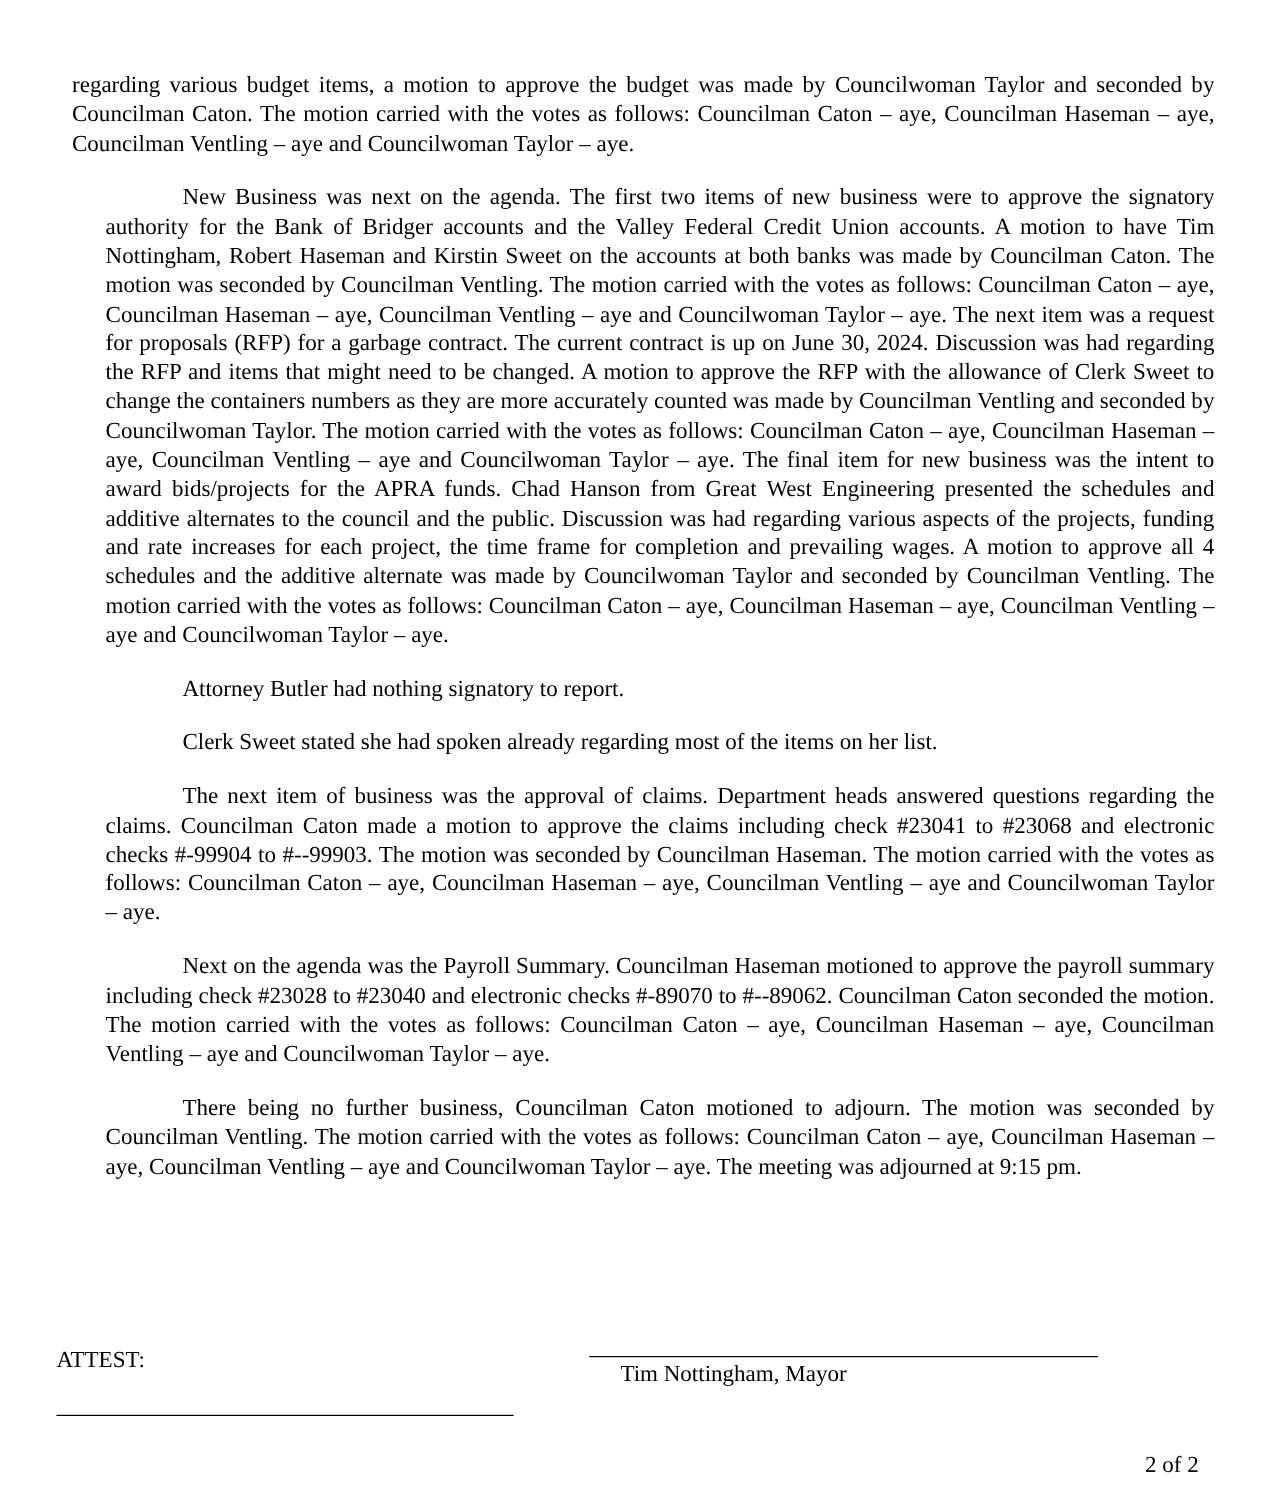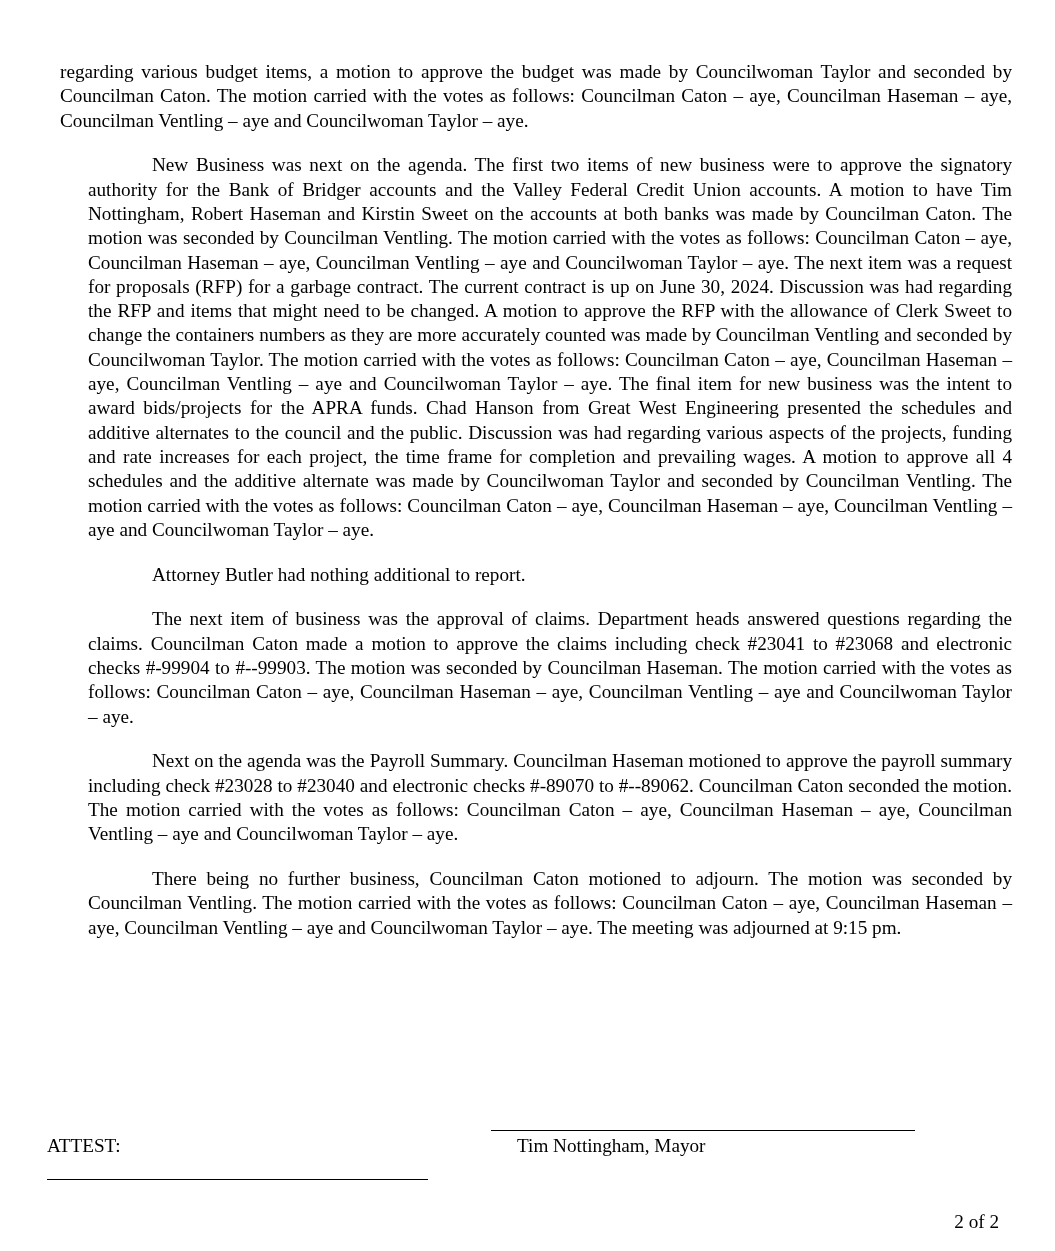--- a/index.html
+++ b/index.html
@@ -51,37 +51,38 @@
     }
     .clerk-line {
       left: 0;
       top: 61px;
       width: 381px;
     }
     .sig-text {
       position: absolute;
       white-space: nowrap;
     }
-    .attest-label { left: 0; top: 16px; }
+    .attest-label { left: 0; top: 4px; }
     .mayor-name { left: 470px; top: 16px; }
     .clerk-name { left: 0; top: 65px; }
     .page-number {
       position: absolute;
       right: 0;
       top: 92px;
       white-space: nowrap;
     }
   </style>
 </head>
 <body>
 
 <div class="page">
   <p class="para">regarding various budget items, a motion to approve the budget was made by Councilwoman Taylor and seconded by Councilman Caton. The motion carried with the votes as follows:  Councilman Caton – aye, Councilman Haseman – aye, Councilman Ventling – aye and Councilwoman Taylor – aye.</p>
   <p class="para indent">New Business was next on the agenda. The first two items of new business were to approve the signatory authority for the Bank of Bridger accounts and the Valley Federal Credit Union accounts. A motion to have Tim Nottingham, Robert Haseman and Kirstin Sweet on the accounts at both banks was made by Councilman Caton. The motion was seconded by Councilman Ventling. The motion carried with the votes as follows:  Councilman Caton – aye, Councilman Haseman – aye, Councilman Ventling – aye and Councilwoman Taylor – aye. The next item was a request for proposals (RFP) for a garbage contract. The current contract is up on June 30, 2024. Discussion was had regarding the RFP and items that might need to be changed. A motion to approve the RFP with the allowance of Clerk Sweet to change the containers numbers as they are more accurately counted was made by Councilman Ventling and seconded by Councilwoman Taylor. The motion carried with the votes as follows:  Councilman Caton – aye, Councilman Haseman – aye, Councilman Ventling – aye and Councilwoman Taylor – aye. The final item for new business was the intent to award bids/projects for the APRA funds. Chad Hanson from Great West Engineering presented the schedules and additive alternates to the council and the public. Discussion was had regarding various aspects of the projects, funding and rate increases for each project, the time frame for completion and prevailing wages. A motion to approve all 4 schedules and the additive alternate was made by Councilwoman Taylor and seconded by Councilman Ventling. The motion carried with the votes as follows:  Councilman Caton – aye, Councilman Haseman – aye, Councilman Ventling – aye and Councilwoman Taylor – aye.</p>
-  <p class="para indent">Attorney Butler had nothing additional to report.</p>
+  <p class="para indent">Attorney Butler had nothing signatory to report.</p>
+  <p class="para indent">Clerk Sweet stated she had spoken already regarding most of the items on her list.</p>
   <p class="para indent">The next item of business was the approval of claims. Department heads answered questions regarding the claims. Councilman Caton made a motion to approve the claims including check #23041 to #23068 and electronic checks #-99904 to #--99903. The motion was seconded by Councilman Haseman. The motion carried with the votes as follows:  Councilman Caton – aye, Councilman Haseman – aye, Councilman Ventling – aye and Councilwoman Taylor – aye.</p>
   <p class="para indent">Next on the agenda was the Payroll Summary. Councilman Haseman motioned to approve the payroll summary including check #23028 to #23040 and electronic checks #-89070 to #--89062.  Councilman Caton seconded the motion. The motion carried with the votes as follows:  Councilman Caton – aye, Councilman Haseman – aye, Councilman Ventling – aye and Councilwoman Taylor – aye.</p>
   <p class="para indent">There being no further business, Councilman Caton motioned to adjourn. The motion was seconded by Councilman Ventling. The motion carried with the votes as follows:  Councilman Caton – aye, Councilman Haseman – aye, Councilman Ventling – aye and Councilwoman Taylor – aye. The meeting was adjourned at 9:15 pm.</p>
 </div>
 
 <div class="sig-block">
   <div class="sig-line mayor-line"></div>
   <span class="sig-text attest-label">ATTEST:</span>
   <span class="sig-text mayor-name">Tim Nottingham, Mayor</span>
   <div class="sig-line clerk-line"></div>

